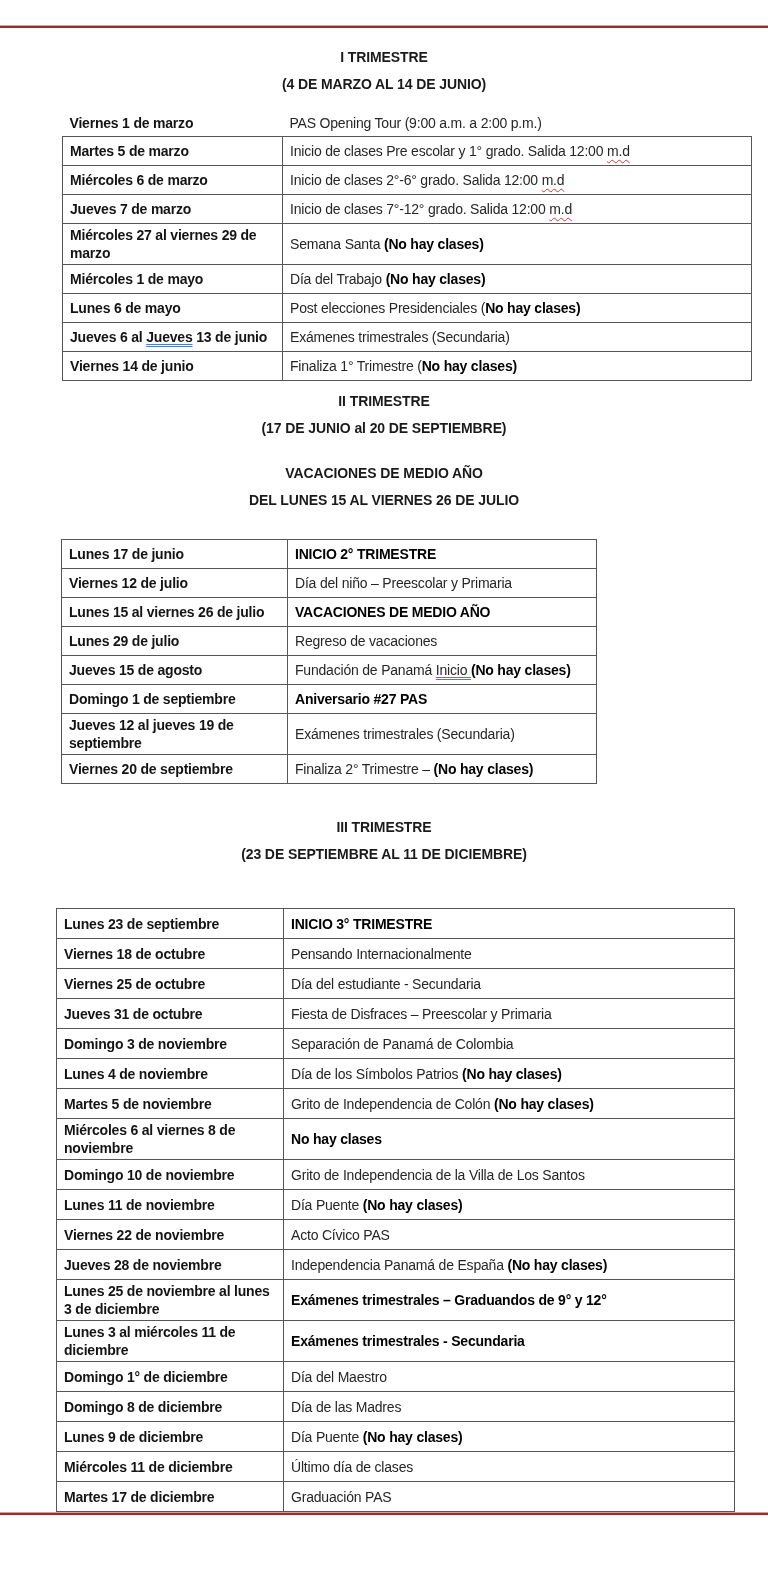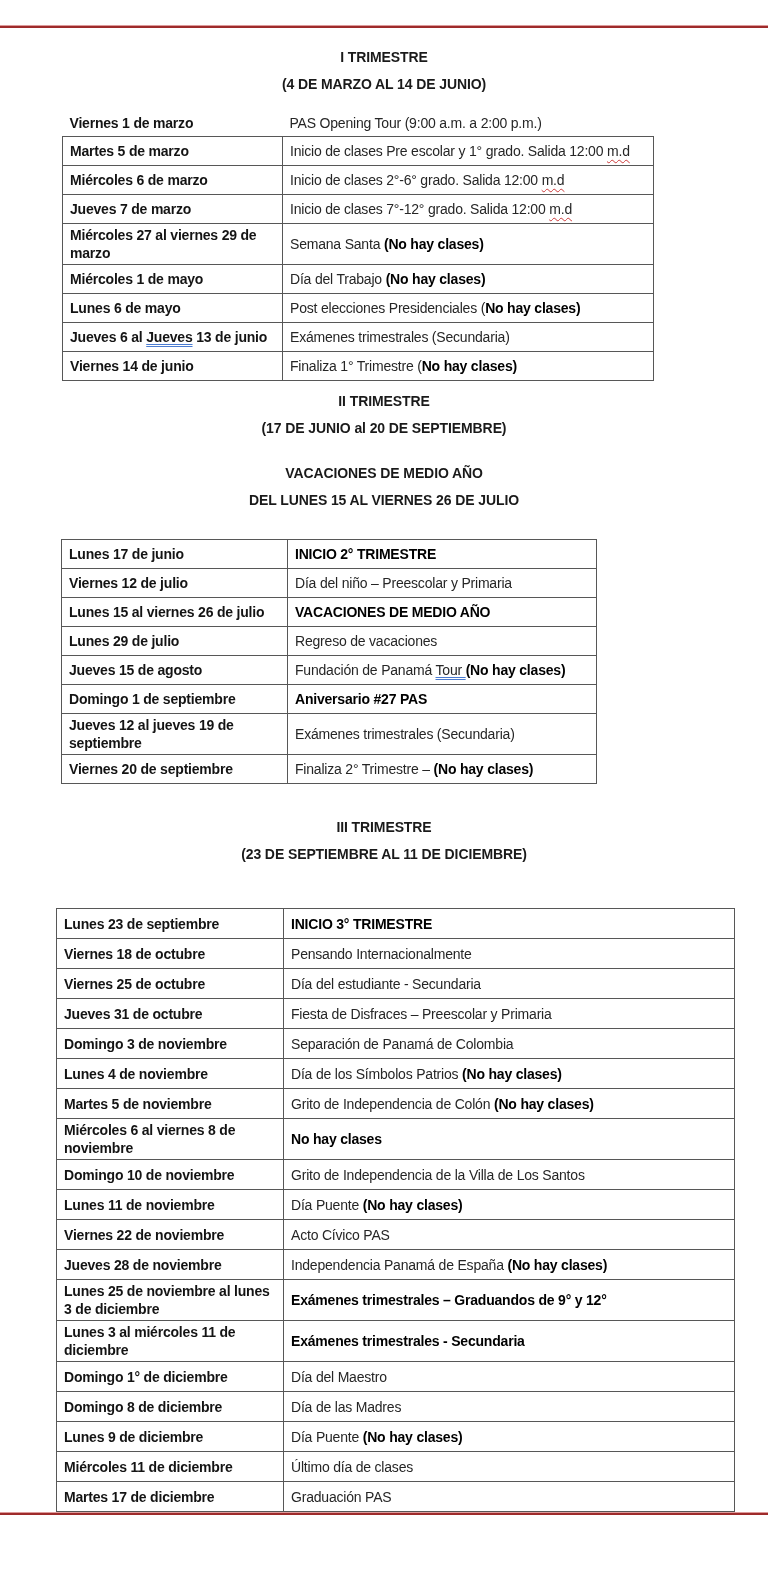--- a/index.html
+++ b/index.html
@@ -38,21 +38,21 @@
   .sp-red {
     text-decoration-line:underline; text-decoration-style:wavy;
     text-decoration-color:#cc3a3a; text-decoration-thickness:1px;
     text-underline-offset:3px;
   }
   .sp-blue {
     text-decoration-line:underline; text-decoration-style:double;
     text-decoration-color:#4a7bd0; text-decoration-thickness:1px;
     text-underline-offset:2px;
   }
-  .tbl-1 { margin:16px 0 0 62px; width:592px; }
+  .tbl-1 { margin:16px 0 0 62px; width:690px; }
   .tbl-1 td { height:29px; }
   .tbl-1 tr.noborder td { height:22px; padding-top:0; padding-bottom:4px; }
   .tbl-1 td.date { width:220px; }
   .tbl-2 { margin:25px 0 0 61px; width:536px; }
   .tbl-2 td { height:29px; }
   .tbl-2 td.date { width:226px; }
   .tbl-3 { margin:40px 0 0 56px; width:679px; }
   .tbl-3 td { height:30px; }
   .tbl-3 td.date { width:227px; }
 </style>
@@ -130,21 +130,21 @@
         <tr>
           <td class="date"><span>Lunes 15 al viernes 26 de julio</span></td>
           <td class="event"><span class="b">VACACIONES DE MEDIO AÑO</span></td>
         </tr>
         <tr>
           <td class="date"><span>Lunes 29 de julio</span></td>
           <td class="event"><span>Regreso de vacaciones</span></td>
         </tr>
         <tr>
           <td class="date"><span>Jueves 15 de agosto</span></td>
-          <td class="event"><span>Fundación de Panamá </span><span class="sp-blue">Tour </span><span> </span><span class="b">(No hay clases)</span></td>
+          <td class="event"><span>Fundación de Panamá </span><span class="sp-blue">Inicio </span><span> </span><span class="b">(No hay clases)</span></td>
         </tr>
         <tr>
           <td class="date"><span>Domingo 1 de septiembre</span></td>
           <td class="event"><span class="b">Aniversario #27 PAS</span></td>
         </tr>
         <tr>
           <td class="date"><span>Jueves 12 al jueves 19 de septiembre</span></td>
           <td class="event"><span>Exámenes trimestrales (Secundaria)</span></td>
         </tr>
         <tr>

